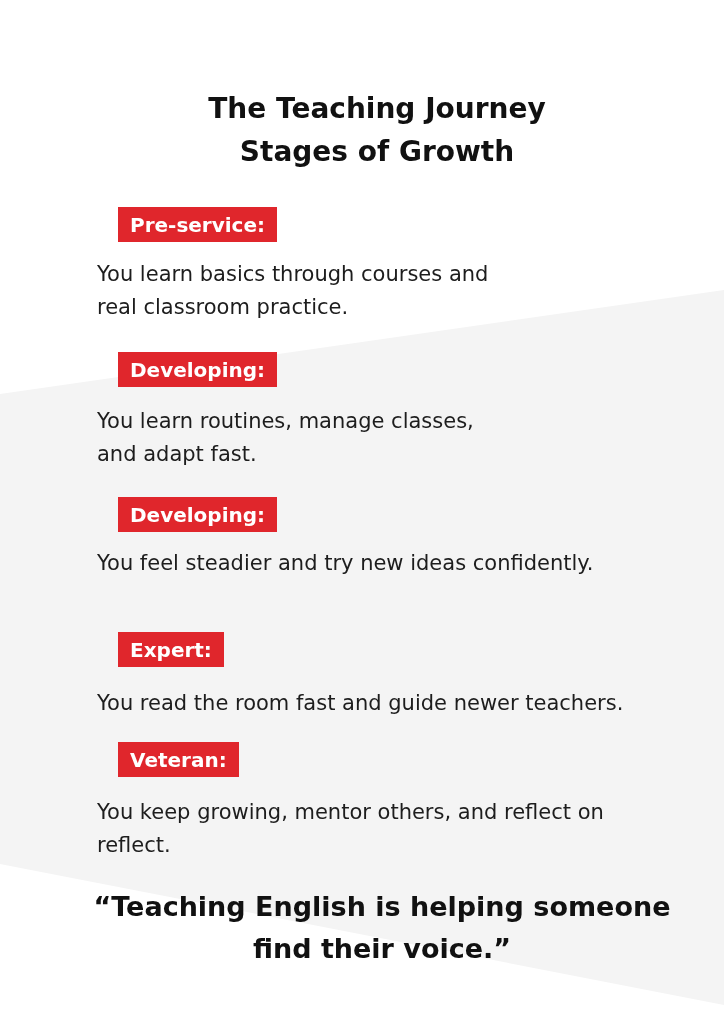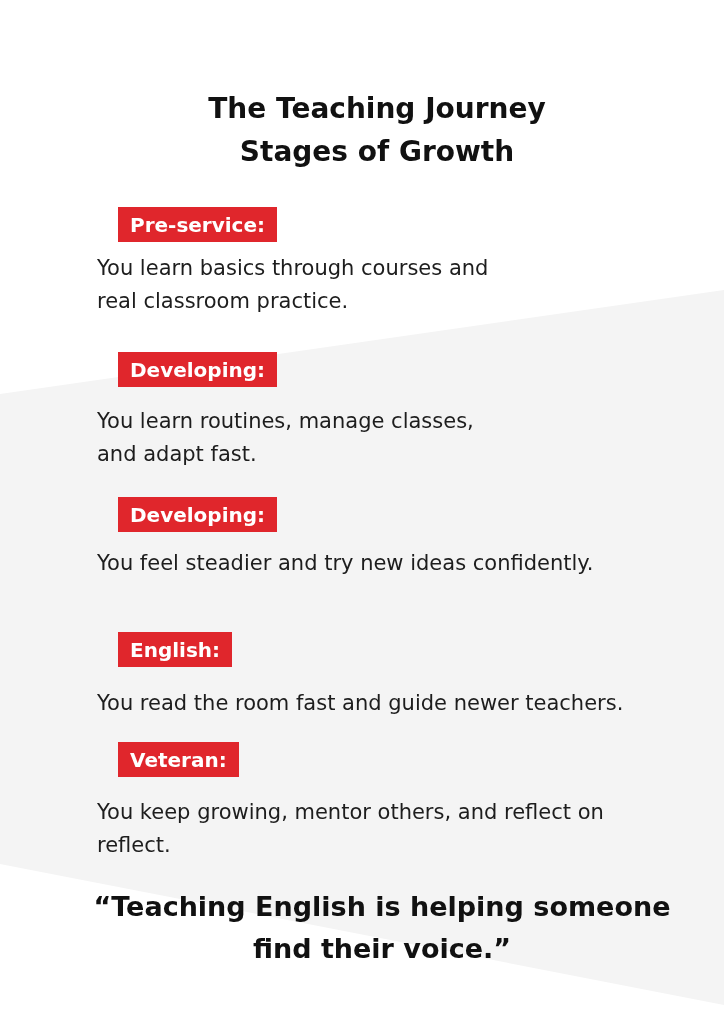--- a/index.html
+++ b/index.html
@@ -71,38 +71,38 @@
   <svg class="band" viewBox="0 0 724 1024" preserveAspectRatio="none" aria-hidden="true">
     <polygon points="0,394 724,290 724,1005 0,864"></polygon>
   </svg>
 
   <h1 class="title">
     <span class="tline">The Teaching Journey</span>
     <span class="tline">Stages of Growth</span>
   </h1>
 
   <div class="badge" style="top:207px">Pre-service:</div>
-  <div class="para" style="top:252px">
+  <div class="para" style="top:258px">
     <div>You learn basics through courses and</div>
     <div>real classroom practice.</div>
   </div>
 
   <div class="badge" style="top:352px">Developing:</div>
   <div class="para" style="top:405px">
     <div>You learn routines, manage classes,</div>
     <div>and adapt fast.</div>
   </div>
 
   <div class="badge" style="top:497px">Developing:</div>
   <div class="para" style="top:547px">
     <div>You feel steadier and try new ideas confidently.</div>
     <div></div>
   </div>
 
-  <div class="badge" style="top:632px">English:</div>
+  <div class="badge" style="top:632px">Expert:</div>
   <div class="para" style="top:687px">
     <div>You read the room fast and guide newer teachers.</div>
     <div></div>
   </div>
 
   <div class="badge" style="top:742px">Veteran:</div>
   <div class="para" style="top:796px">
     <div>You keep growing, mentor others, and reflect on</div>
     <div>reflect.</div>
   </div>

